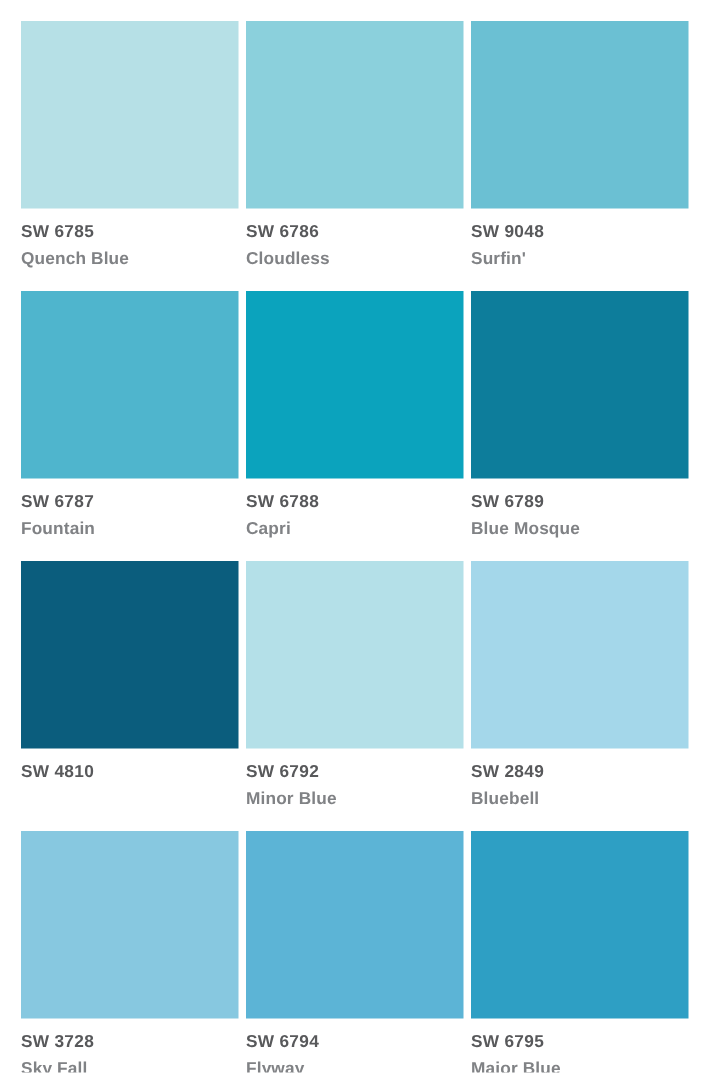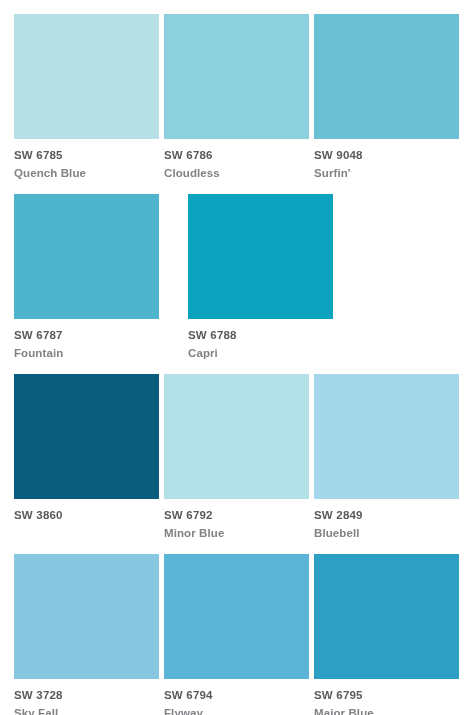--- a/index.html
+++ b/index.html
@@ -97,27 +97,34 @@
         <span class="swatch-name">Fountain</span>
       </span>
     </div>
     <div class="swatch-cell">
       <span class="swatch-chip" style="background-color: rgb(11, 163, 189);"></span>
       <span class="swatch-caption">
         <span class="swatch-code">SW 6788</span>
         <span class="swatch-name">Capri</span>
       </span>
     </div>
+    <div class="swatch-cell">
+      <span class="swatch-chip" style="background-color: rgb(13, 125, 155);"></span>
+      <span class="swatch-caption">
+        <span class="swatch-code">SW 6789</span>
+        <span class="swatch-name">Blue Mosque</span>
+      </span>
+    </div>
   </div>
 
   <div class="palette-row">
     <div class="swatch-cell">
       <span class="swatch-chip" style="background-color: rgb(11, 93, 125);"></span>
       <span class="swatch-caption">
-        <span class="swatch-code">SW 3860</span>
+        <span class="swatch-code">SW 4810</span>
       </span>
     </div>
     <div class="swatch-cell">
       <span class="swatch-chip" style="background-color: rgb(180, 224, 232);"></span>
       <span class="swatch-caption">
         <span class="swatch-code">SW 6792</span>
         <span class="swatch-name">Minor Blue</span>
       </span>
     </div>
     <div class="swatch-cell">

